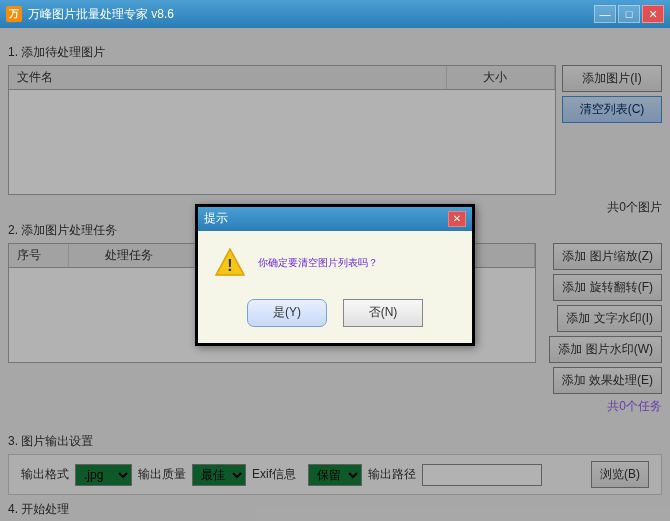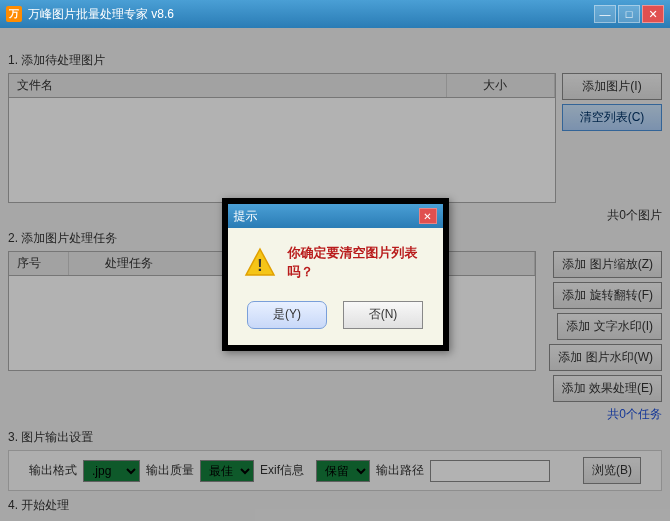--- a/index.html
+++ b/index.html
@@ -67,21 +67,21 @@
       position: relative;
     }
 
     
     .section-label {
       font-size: 12px;
       color: #333;
       margin-bottom: 4px;
       margin-top: 6px;
     }
-    .section-label:first-child { margin-top: 16px; }
+    .section-label:first-child { margin-top: 8px; }
 
     
     .file-list-area {
       display: flex;
       gap: 6px;
       margin-bottom: 4px;
     }
     .file-table {
       flex: 1;
       border: 1px solid #aaa;
@@ -150,30 +150,30 @@
       display: flex;
       flex-direction: column;
       gap: 4px;
       width: 120px;
       align-items: flex-end;
     }
 
     .task-count {
       text-align: right;
       font-size: 12px;
-      color: #1d4ed8;
-      margin-bottom: 6px;
+      color: #8b5cf6;
+      margin-bottom: 18px;
     }
 
     
     .output-settings {
       display: flex;
       align-items: center;
       gap: 6px;
-      padding: 6px 20px;
+      padding: 6px 12px;
       border: 1px solid #ccc;
       background: #fafafa;
       margin-bottom: 6px;
     }
     .output-label {
       font-size: 12px;
       color: #333;
     }
     .output-select {
       border: 1px solid #888;
@@ -202,23 +202,23 @@
       background: rgba(0,0,0,0.3);
       display: flex;
       align-items: center;
       justify-content: center;
       z-index: 100;
     }
 
     
     .dialog {
       background: #f5f5e8;
-      border: 6px solid #000000;
+      border: 3px solid #000000;
       box-shadow: 2px 2px 8px rgba(0,0,0,0.4);
-      width: 227px;
+      width: 280px;
       min-height: 140px;
     }
     .dialog-titlebar {
       background: linear-gradient(to bottom, #4a9fd5, #2a7cb5);
       height: 24px;
       display: flex;
       align-items: center;
       padding: 0 6px;
       color: white;
       font-size: 12px;
@@ -241,24 +241,23 @@
       display: flex;
       align-items: center;
       gap: 12px;
     }
     .warning-icon {
       width: 32px;
       height: 32px;
       flex-shrink: 0;
     }
     .dialog-message {
-      font-size: 13px;
-      color: #b91c1c;
+      font-size: 10px;
+      color: #6d28d9;
       line-height: 1.4;
-      font-weight: bold;
     }
     .dialog-buttons {
       display: flex;
       justify-content: center;
       gap: 16px;
       padding: 8px 16px 16px;
     }
     .dialog-btn {
       width: 80px;
       height: 28px;

